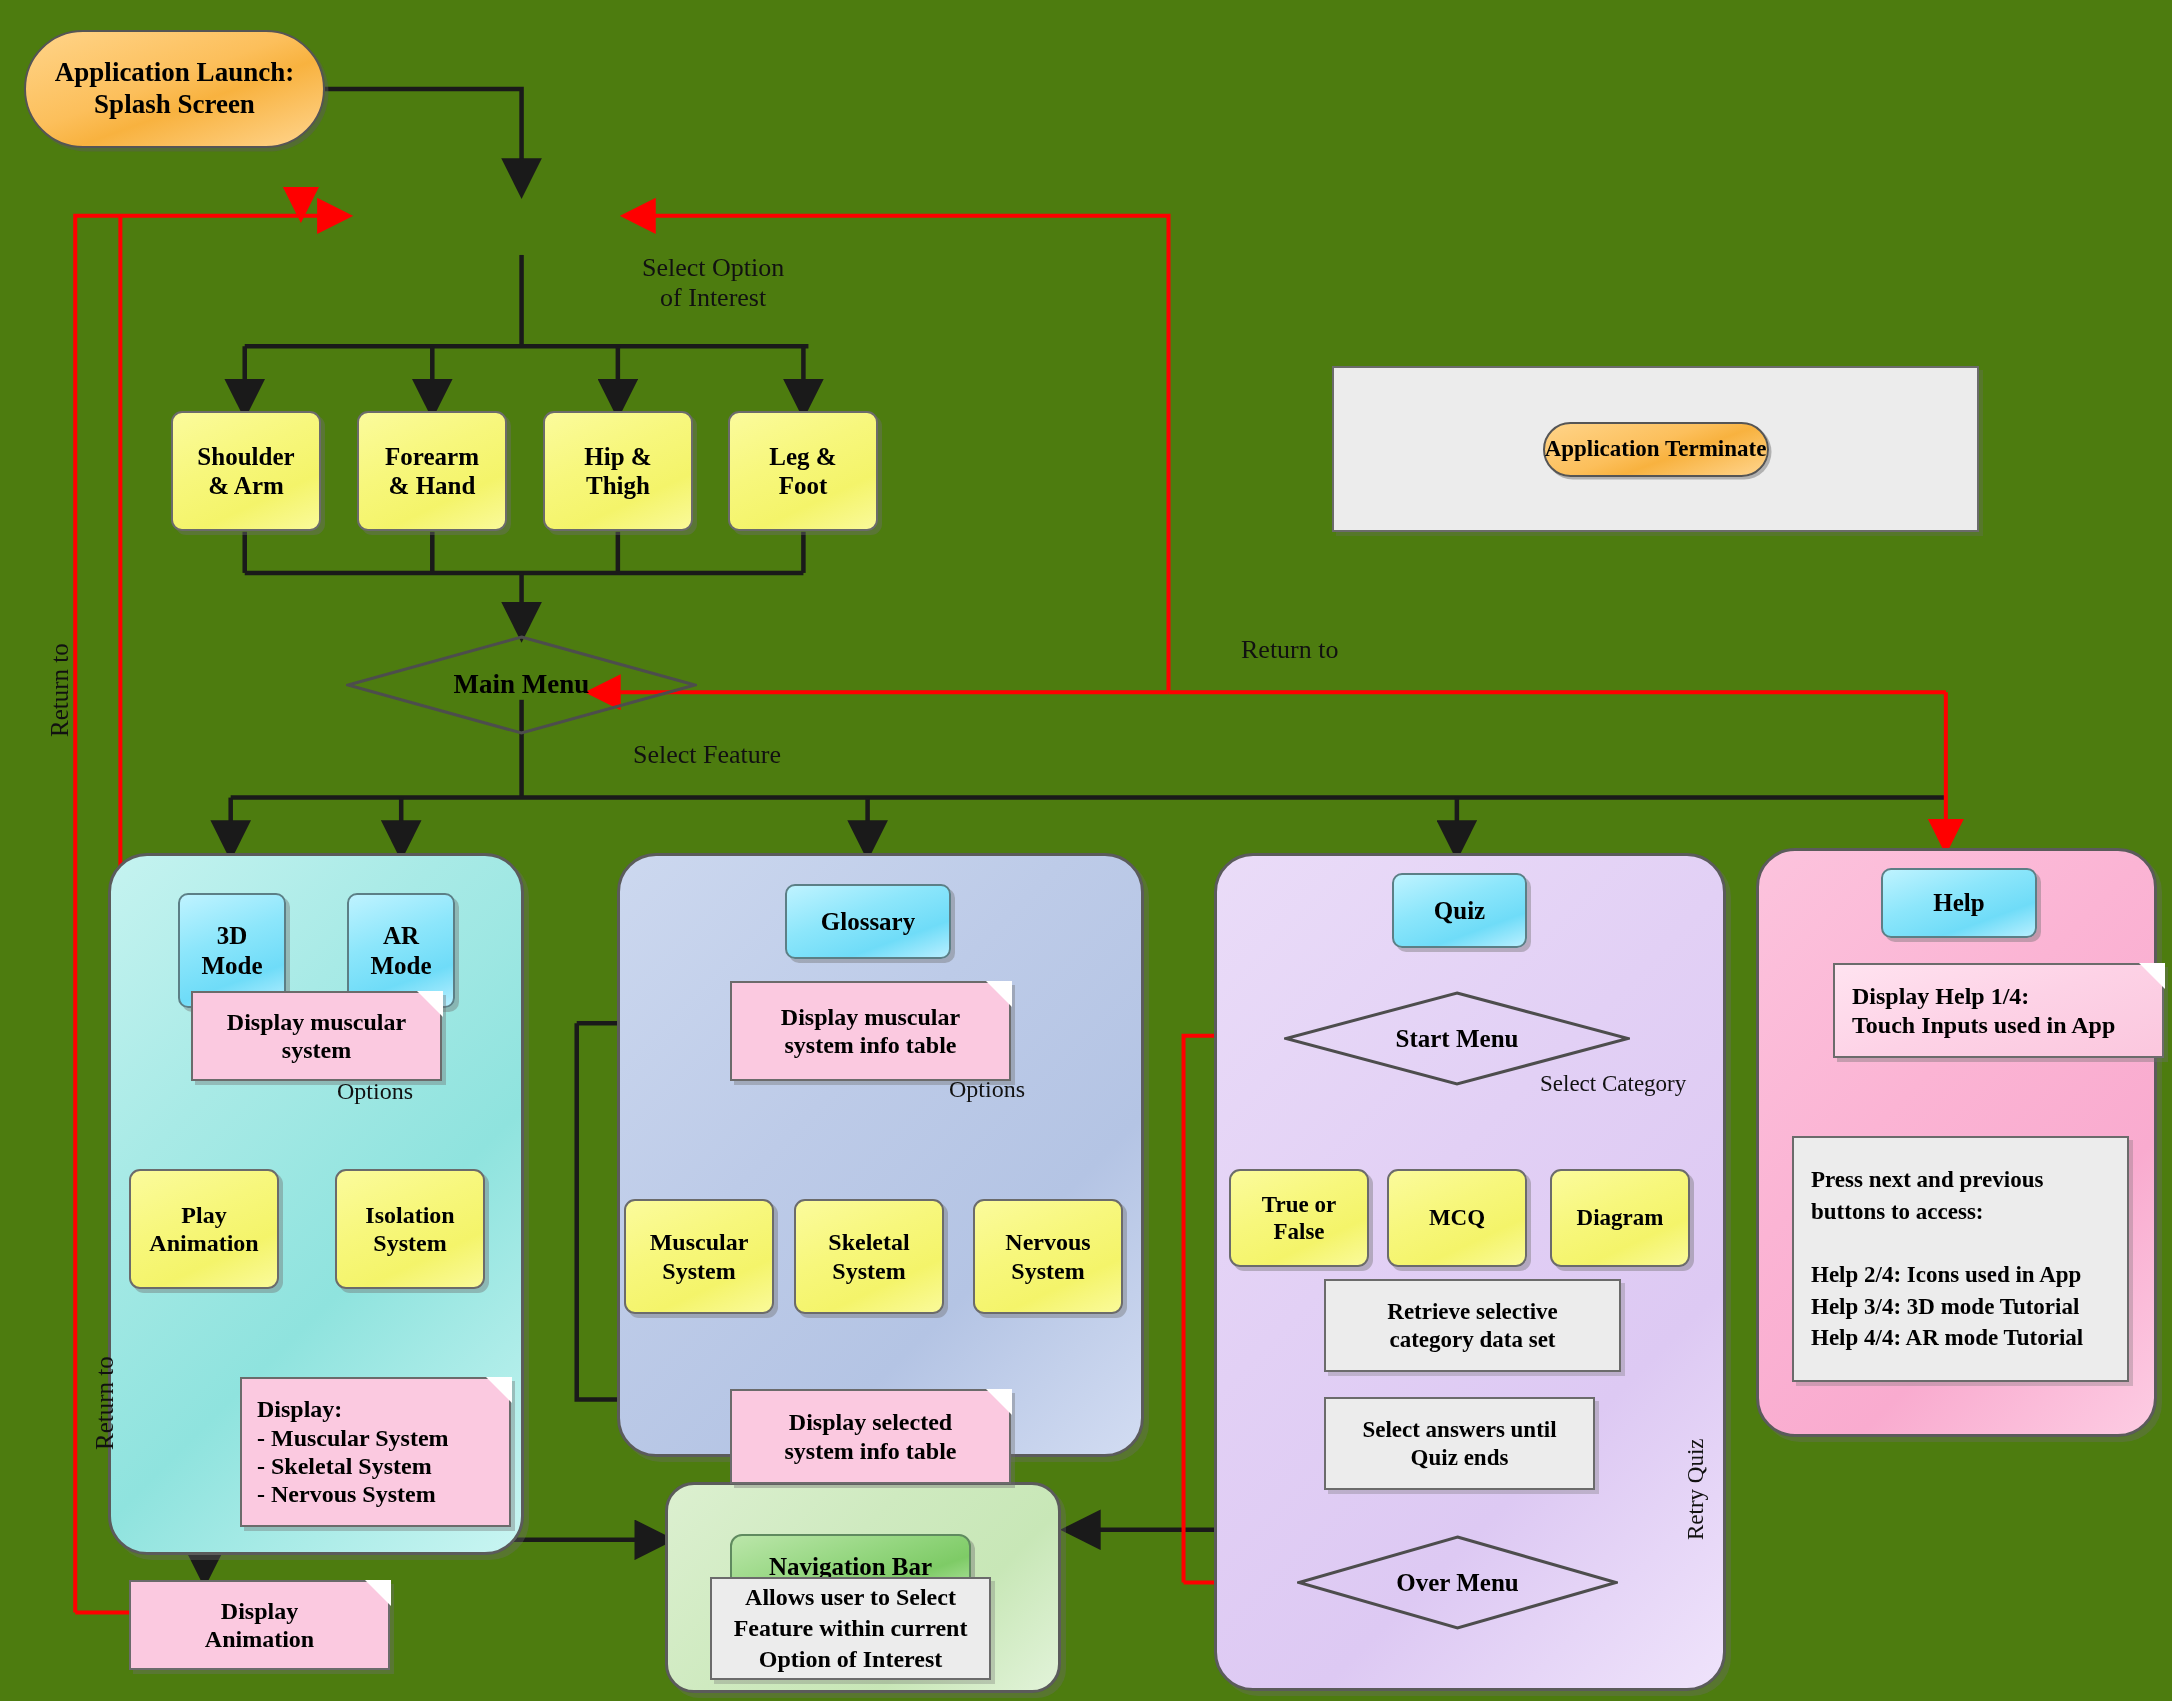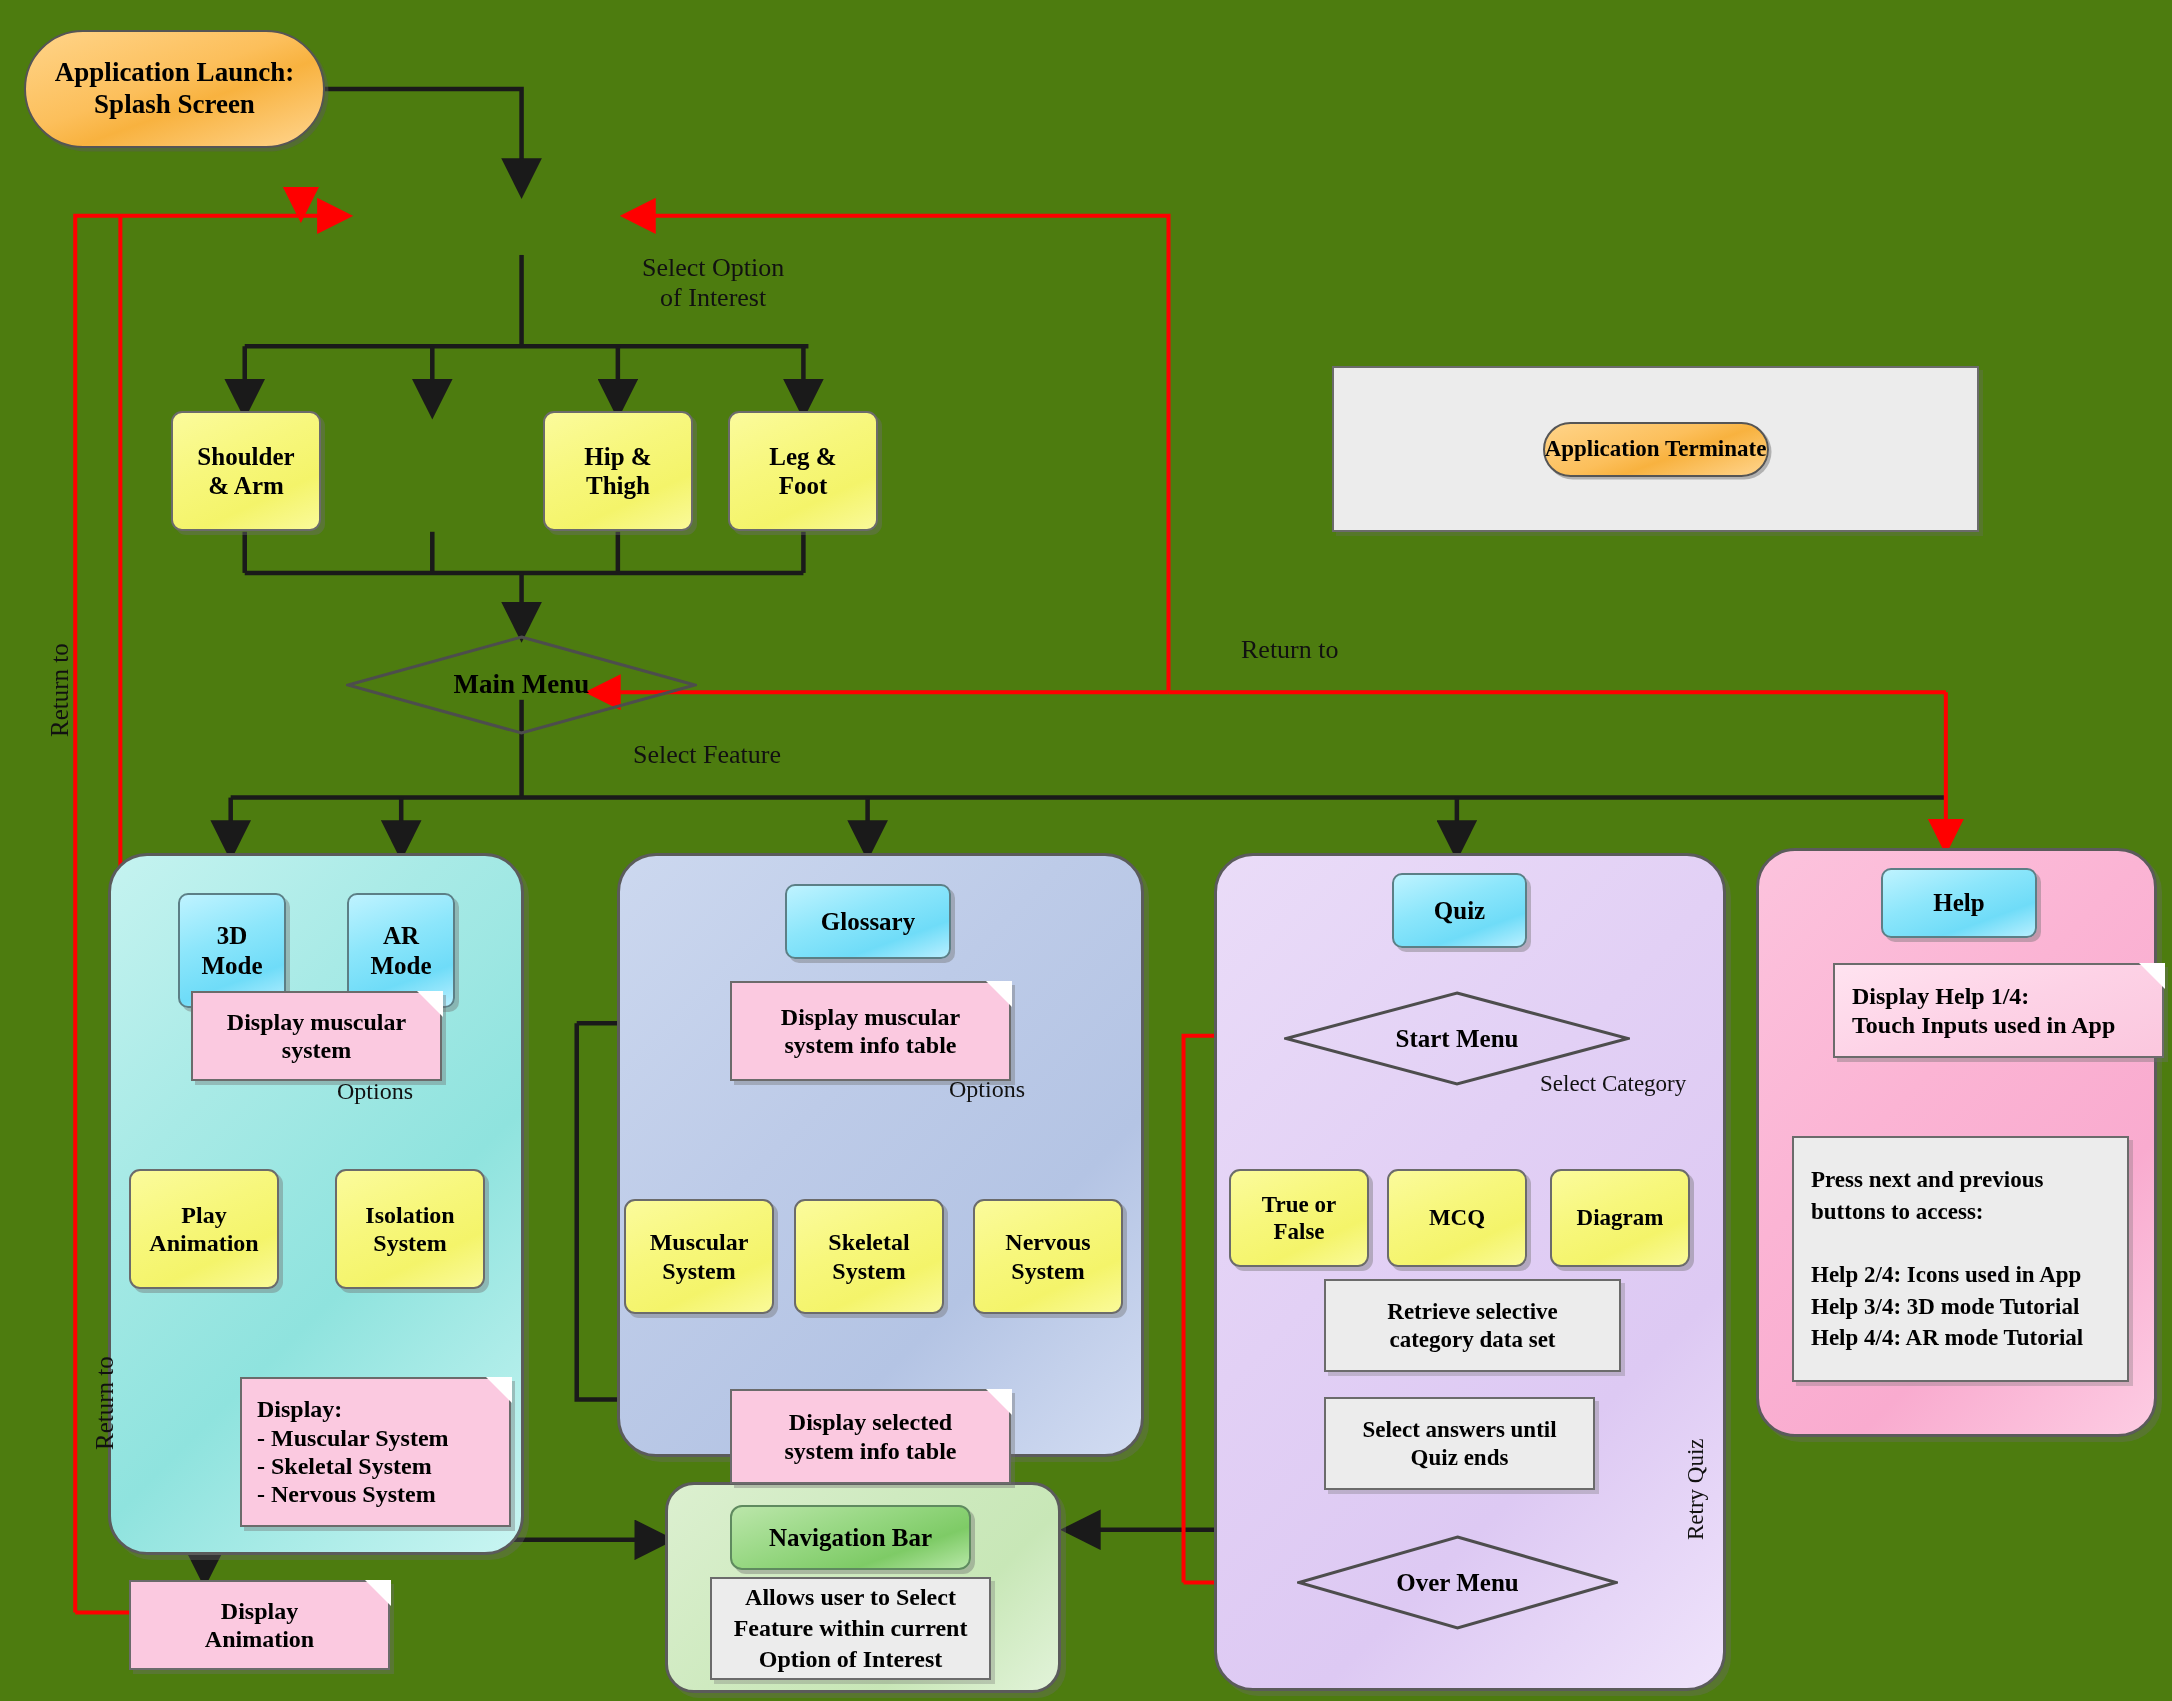--- a/index.html
+++ b/index.html
@@ -23,21 +23,21 @@
   .opt-box{border:2.5px solid #6b6b6b;border-radius:11px;
     background:linear-gradient(155deg,#fbfb9c 0%,#f7f77c 40%,#f4f46a 70%,#fafa9a 100%);
     box-shadow:4px 4px 0 rgba(110,110,110,.40);}
 
   .blue-btn{border:2.5px solid #5c7f86;border-radius:10px;
     background:linear-gradient(160deg,#bff3ff 0%,#8ce6fb 40%,#6fdcf8 72%,#b8efff 100%);
     box-shadow:4px 4px 0 rgba(110,110,110,.40);}
 
   .green-btn{border:2.5px solid #5f8a5f;border-radius:12px;
     background:linear-gradient(160deg,#bbe6aa 0%,#94d67f 45%,#7ecb66 72%,#b7e7a7 100%);
-    box-shadow:4px 4px 0 rgba(110,110,110,.40);}
+    box-shadow:4px 4px 0 rgba(110,110,110,.40);margin-top:29px;}
 
   
   .doc{border:2.5px solid #6b6b6b;background:#fbc9e0;
        box-shadow:4px 4px 0 rgba(110,110,110,.38);}
   .doc.pinkpale{background:linear-gradient(160deg,#ffe3f0 0%,#fdd2e6 50%,#fbc7de 100%);margin-left:40px;}
   .doc .foldwrap{position:absolute;right:-2.5px;top:-2.5px;width:26px;height:26px;overflow:hidden;}
   .doc .foldwrap i{display:block;position:absolute;right:0;top:0;width:0;height:0;
      border-left:26px solid transparent;border-top:26px solid #ffffff;}
 
   .grey-box{border:2.5px solid #6b6b6b;background:#ececec;
@@ -155,20 +155,24 @@
   </div>
 
 
   <div class="edge-label t52" style="left:642px;top:253px;white-space:pre-line;text-align:center;">Select Option
 of Interest</div>
 
   <div class="node opt-box t50" style="left:171px;top:411px;width:150px;height:120px;">
     <span style="white-space:pre-line">Shoulder
 &amp; Arm</span>
   </div>
+  <div class="node opt-box t50" style="left:357px;top:411px;width:150px;height:120px;">
+    <span style="white-space:pre-line">Forearm
+&amp; Hand</span>
+  </div>
   <div class="node opt-box t50" style="left:543px;top:411px;width:150px;height:120px;">
     <span style="white-space:pre-line">Hip &amp;
 Thigh</span>
   </div>
   <div class="node opt-box t50" style="left:728px;top:411px;width:150px;height:120px;">
     <span style="white-space:pre-line">Leg &amp;
 Foot</span>
   </div>
 
   <div class="node grey-box" style="left:1332px;top:366px;width:647px;height:166px;flex-direction:column;gap:7px;">

